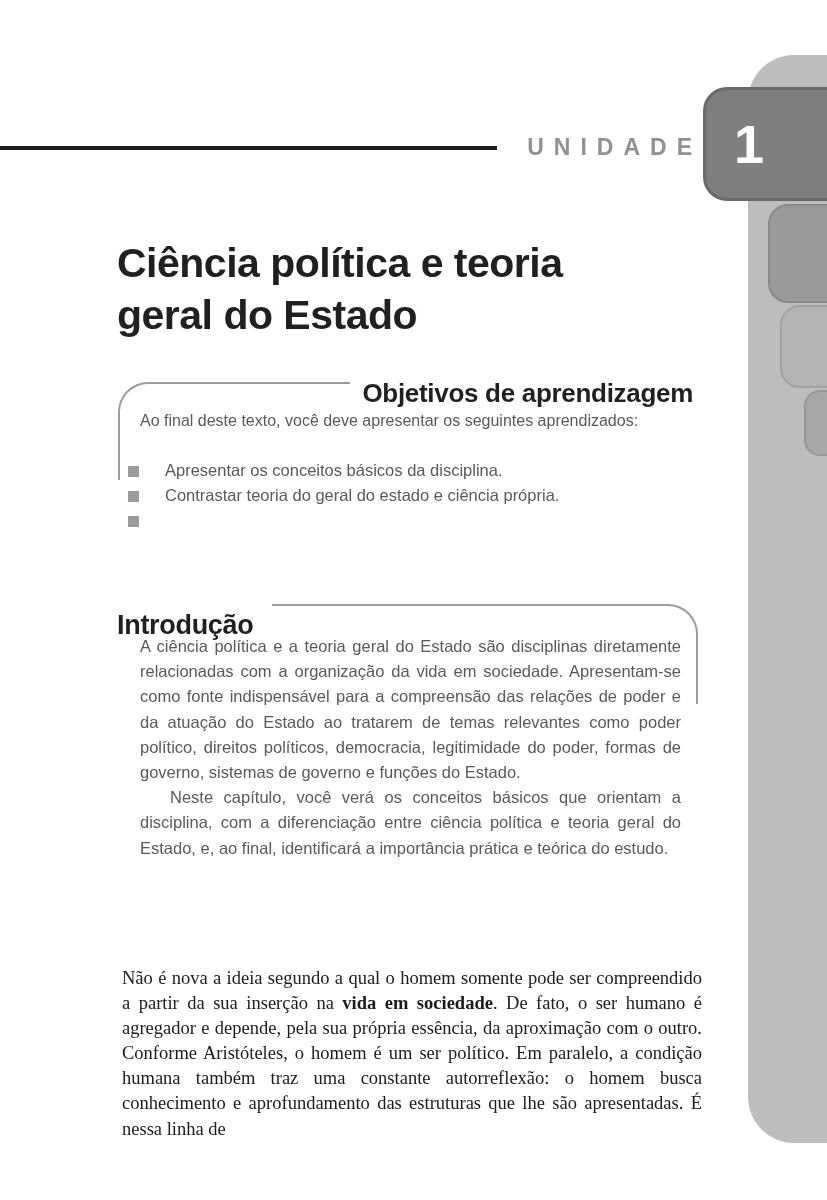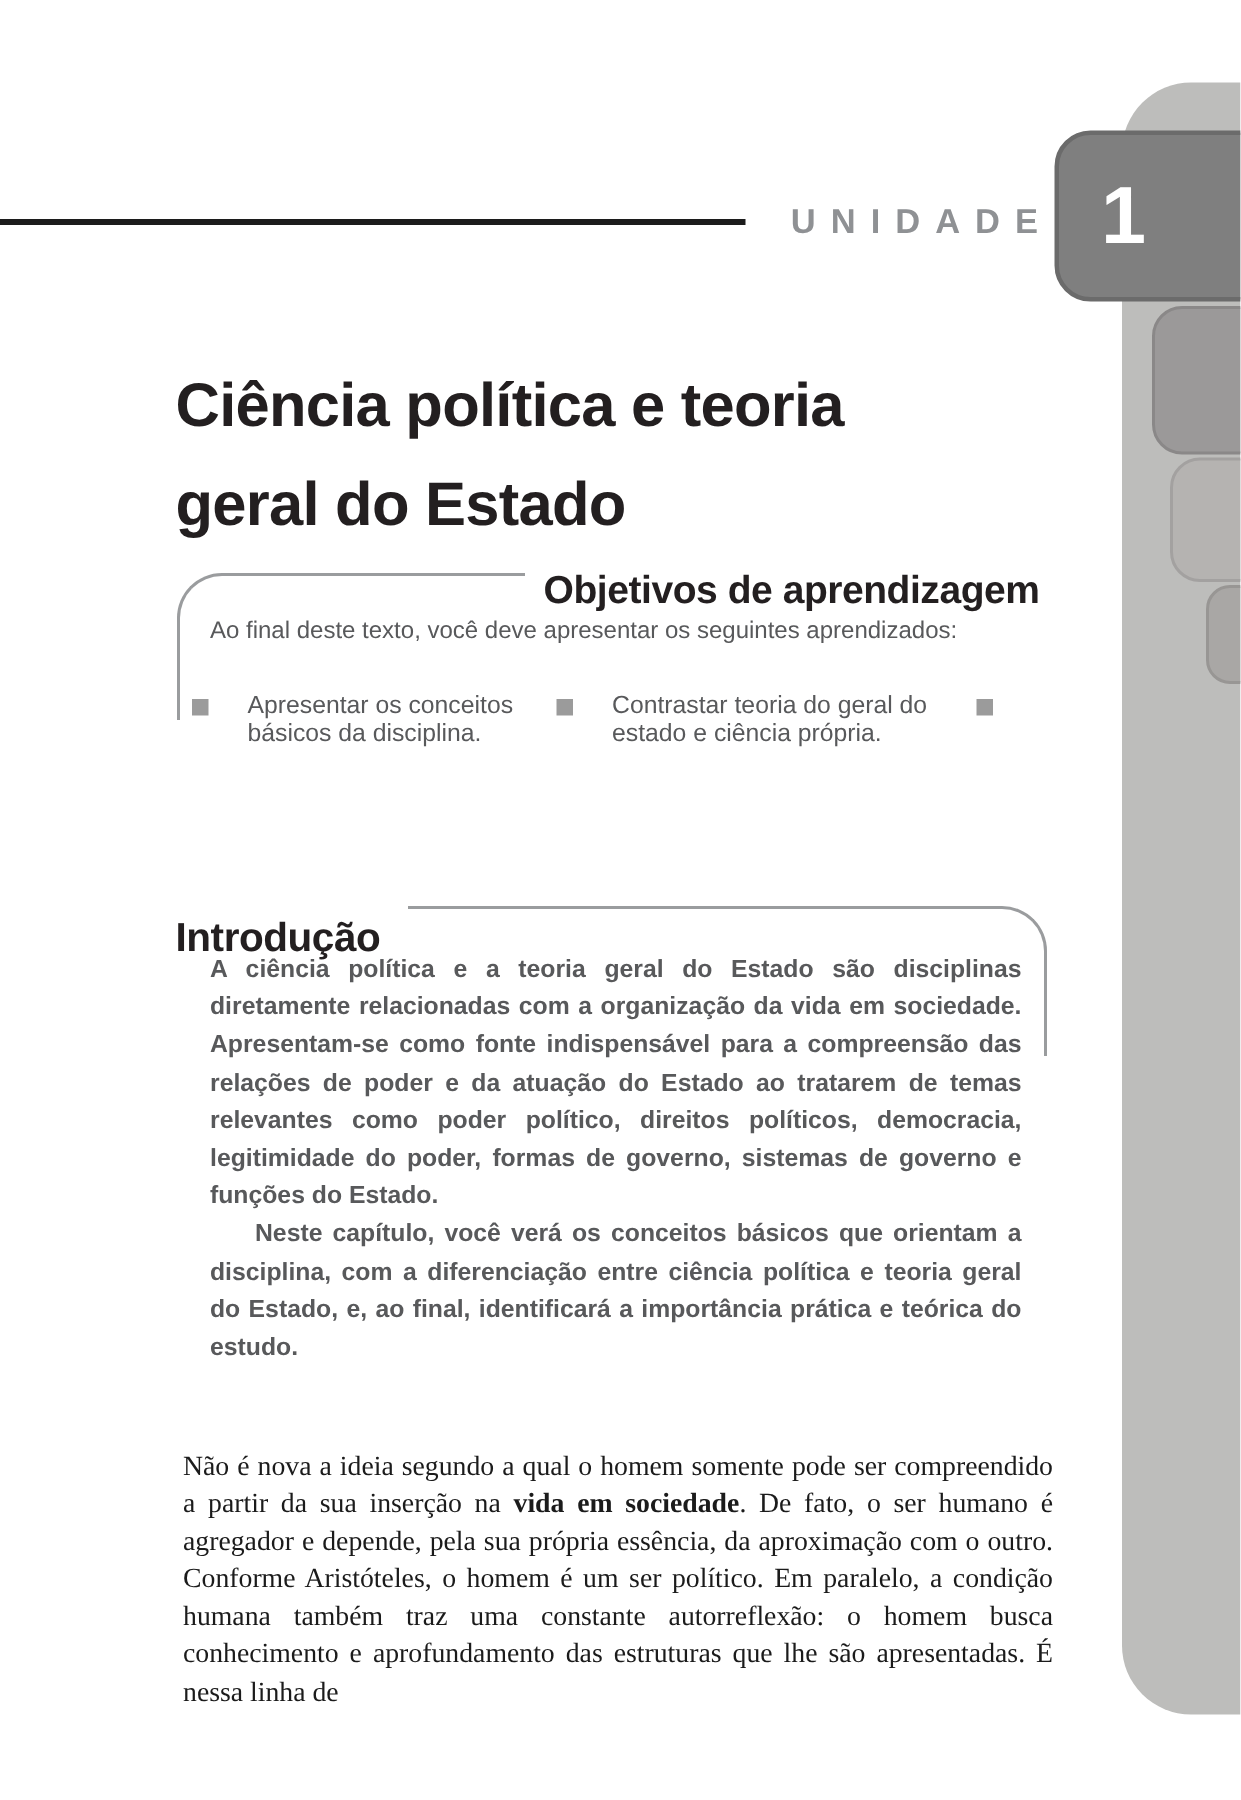--- a/index.html
+++ b/index.html
@@ -26,39 +26,39 @@
   .tab-4{left:804px;top:390px;width:80px;height:66px;background:#a9a7a5;border:2px solid #989694;border-radius:16px;}
   
   .unit-rule{position:absolute;left:0;top:146px;width:497px;height:4px;background:#1c1c1c;}
   .unit-label{
     position:absolute;left:512px;top:134px;width:190px;
     font-size:23px;font-weight:bold;letter-spacing:10px;color:#8f9194;white-space:nowrap;text-align:right;
   }
   
   .page-title{
     position:absolute;left:117px;top:210px;width:520px;
-    font-size:41px;line-height:66px;font-weight:bold;color:#231f20;letter-spacing:-0.5px;
+    font-size:41px;line-height:52px;font-weight:bold;color:#231f20;letter-spacing:-0.5px;
   }
   
   .objectives-border{
     position:absolute;left:118px;top:382px;width:230px;height:96px;
     border-left:2px solid #9a9c9e;border-top:2px solid #9a9c9e;
     border-top-left-radius:30px;
   }
   .objectives-heading{
     position:absolute;left:300px;top:366px;width:393px;text-align:right;
     font-size:26px;font-weight:bold;color:#231f20;letter-spacing:-0.3px;margin-top:12px;
   }
   .objectives-intro{
     position:absolute;left:140px;top:412px;width:560px;
     font-size:16px;color:#58595b;
   }
   .objectives-list{
     position:absolute;left:128px;top:461px;width:560px;
-    display:flex;flex-direction:row;
+    display:flex;flex-direction:column;
   }
   .objective-item{
     display:flex;align-items:flex-start;height:25px;
     font-size:16.5px;color:#58595b;
   }
   .bullet-square{
     flex:0 0 auto;width:11px;height:11px;background:#9b9b9b;
     margin:5px 26px 0 0;
   }
   
@@ -68,21 +68,21 @@
   }
   .introduction-border{
     position:absolute;left:272px;top:604px;width:424px;height:98px;
     border-right:2px solid #9a9c9e;border-top:2px solid #9a9c9e;
     border-top-right-radius:30px;
   }
   .introduction-body{
     position:absolute;left:140px;top:634px;width:541px;
     font-size:16.5px;line-height:25.2px;color:#58595b;text-align:justify;
   }
-  .introduction-body p{margin:0;font-weight:bold;}
+  .introduction-body p{margin:0;}
   .introduction-body p + p{text-indent:30px;}
   
   .section-heading{
     position:absolute;left:117px;top:908px;
     font-size:26px;font-weight:bold;color:#231f20;letter-spacing:-0.3px;
   }
   .section-paragraph{
     position:absolute;left:118px;top:962px;width:580px;
     font-family:"Liberation Serif",serif;
     font-size:18.5px;line-height:25.1px;color:#1b1b1b;text-align:justify;margin:4px;

